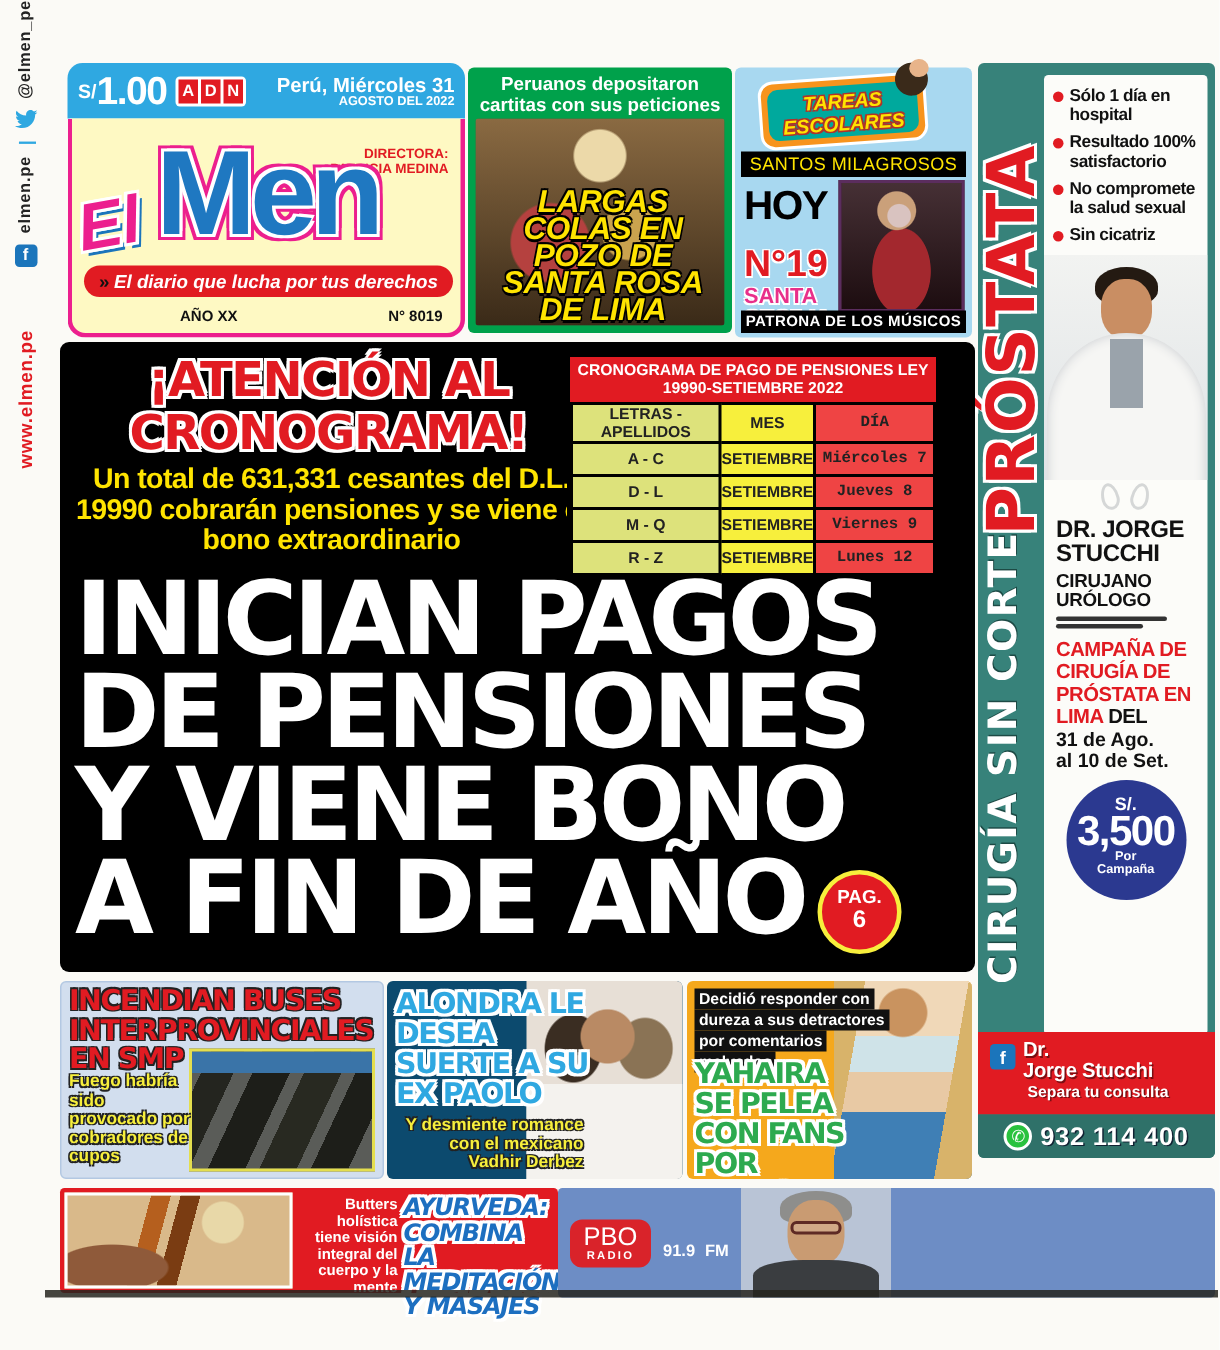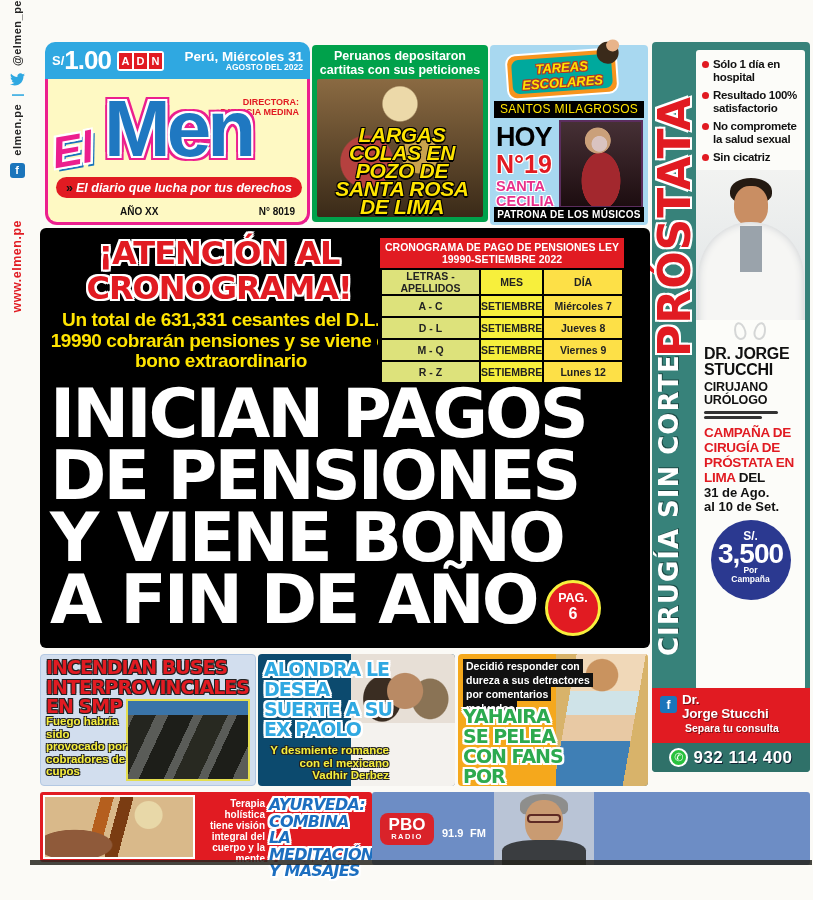--- a/index.html
+++ b/index.html
@@ -2,21 +2,21 @@
 <html><head>
 <meta charset="utf-8">
 <style>
   * { margin:0; padding:0; box-sizing:border-box; }
   body { background:#ffffff; font-family:"Liberation Sans", sans-serif; }
   .page { position:relative; width:813px; height:900px; background:#fbfaf6; overflow:hidden; }
   .abs { position:absolute; }
 
   
   .ow { text-shadow:-2px -2px 0 #fff,2px -2px 0 #fff,-2px 2px 0 #fff,2px 2px 0 #fff,0 -2px 0 #fff,0 2px 0 #fff,-2px 0 0 #fff,2px 0 0 #fff; }
-  .ow1 { text-shadow:-1px -1px 0 #fff,1px -1px 0 #fff,-1px 1px 0 #fff,1px 1px 0 #fff; }
+  .ow1 { text-shadow:-1px -1px 0 #fff,1px -1px 0 #fff,-1px 1px 0 #fff,1px 1px 0 #fff;margin-top:12px; }
   .ob { text-shadow:-1px -1px 0 #000,1px -1px 0 #000,-1px 1px 0 #000,1px 1px 0 #000,0 2px 0 #000; }
   .ok { text-shadow:-1px -1px 0 #222,1px -1px 0 #222,-1px 1px 0 #222,1px 1px 0 #222; }
 
   
   .social { left:0; top:225; width:34px; height:450px; display:flex; flex-direction:column; align-items:center; gap:7px; }
   .vtext { writing-mode:vertical-rl; transform:rotate(180deg); font-weight:bold; font-size:11px; color:#222; letter-spacing:.5px; }
   .social .web { color:#e11b22; font-size:12.5px; font-weight:bold; }
   .fb-sq { width:15px; height:15px; background:#1b75bb; border-radius:3px; color:#fff; font-size:11px; font-weight:bold; display:flex; align-items:center; justify-content:center; }
   .sep { color:#2fa8e1; font-size:12px; }
 
@@ -106,21 +106,21 @@
   .pag .l1 { font-size:12.5px; font-weight:900; line-height:13px; }
   .pag .l2 { font-size:16px; font-weight:900; line-height:17px; }
 
   
   .sched { position:absolute; left:338px; top:8px; width:248px; border:2px solid #000; }
   .sched-title { background:#e11b22; color:#fff; font-size:10.5px; font-weight:900; text-align:center; line-height:12px; padding:3px 4px; }
   .sched table { width:100%; border-collapse:collapse; }
   .sched th, .sched td { border:2px solid #000; font-size:10.5px; font-weight:900; text-align:center; height:22px; color:#222; }
   .c0 { background:#dde27b; width:41%; }
   .c1 { background:#f7ef3c; width:26%; }
-  .c2 { background:#fde047; width:33%; font-weight:bold; }
+  .c2 { background:#ef4444; width:33%; font-weight:bold;font-family:Liberation Mono, monospace; }
 
   
   .brow { top:654px; height:132px; border-radius:4px; overflow:hidden; }
   .buses { left:40px; width:216px; background:#d2deee; border:1px solid #b3c8e2; }
   .buses-title { position:absolute; left:5px; top:3px; font-size:19px; font-weight:900; font-family:"DejaVu Sans", sans-serif; color:#e11b22; line-height:19.5px; letter-spacing:-1px; }
   .buses-photo { position:absolute; right:5px; top:44px; width:124px; height:82px; border:2px solid #e4de4e; background-color:#5a5c58; background-image:linear-gradient(#3a74a8 0 18%, transparent 18%), linear-gradient(115deg, transparent 0 8%, #24251f 8% 22%, transparent 22% 30%, #1d1e19 30% 46%, transparent 46% 52%, #282921 52% 68%, transparent 68% 74%, #1d1e19 74% 90%, transparent 90%); }
   .buses-sub { position:absolute; left:5px; top:60px; width:82px; font-size:11.5px; font-weight:900; color:#f7ef3c; line-height:12.5px; }
   .alondra { left:258px; width:197px; background:#0c4a6e; }
   .alondra-photo { position:absolute; right:0; top:0; width:104px; height:132px; background-color:#e7dfd6; background-image:radial-gradient(circle at 52% 28%, #b98a64 0 16%, transparent 17%), radial-gradient(ellipse at 30% 34%, #3a2d22 0 18%, transparent 19%), radial-gradient(ellipse at 76% 34%, #8a7355 0 16%, transparent 17%), linear-gradient(transparent 0 52%, #f4f2ee 52%); }
   .alondra-title { position:absolute; left:6px; top:5px; width:128px; font-size:19px; font-weight:900; font-family:"DejaVu Sans", sans-serif; color:#2fa8e1; line-height:20px; letter-spacing:-1px; }
@@ -131,21 +131,21 @@
   .yahaira-kicker span { background:#111; padding:1px 3px; -webkit-box-decoration-break:clone; box-decoration-break:clone; }
   .yahaira-title { position:absolute; left:5px; top:52px; width:112px; font-size:19px; font-weight:900; font-family:"DejaVu Sans", sans-serif; color:#2daa4f; line-height:20px; letter-spacing:-1px; }
 
   
   .ayur { left:40px; top:792px; width:332px; height:70px; background:#e11b22; border-radius:3px; display:flex; padding:3px; gap:4px; }
   .ayur-photo { flex:0 0 152px; border:2px solid #fff; background-color:#d9b98a; background-image:radial-gradient(ellipse at 20% 80%, #8f5a3a 0 22%, transparent 23%), linear-gradient(105deg, transparent 0 34%, #b55f1e 34% 42%, transparent 42% 46%, #7a3c12 46% 54%, transparent 54%), radial-gradient(circle at 70% 30%, #e8d8a8 0 12%, transparent 13%); }
   .ayur-kicker { flex:0 0 66px; color:#fff; font-size:10px; font-weight:900; text-align:right; line-height:11px; padding-top:3px; }
   .ayur-title { flex:1; color:#1d6fc0; font-size:16px; font-weight:900; font-style:italic; font-family:"DejaVu Sans", sans-serif; line-height:16.5px; letter-spacing:-.8px; padding-top:2px; }
   .pbo { left:372px; top:792px; width:438px; height:73px; background:#6d8dc5; border-radius:3px; display:flex; align-items:center; padding:0 8px; gap:8px; overflow:hidden; }
   .pbo-logo { flex:0 0 54px; background:#d9232a; border-radius:8px; padding:4px 0; text-align:center; color:#fff; }
-  .pbo-logo .p1 { font-size:17px; font-weight:700; line-height:16px; }
+  .pbo-logo .p1 { font-size:17px; font-weight:400; line-height:16px; }
   .pbo-logo .p2 { font-size:7.5px; font-weight:900; letter-spacing:1.5px; line-height:8px; }
   .pbo-freq { color:#fff; font-size:27px; font-weight:500; letter-spacing:-1px; }
   .pbo-freq span { font-size:11px; font-weight:bold; letter-spacing:0; }
   .pbo-photo { position:relative; flex:0 0 100px; height:73px; background:#b9c4d6; overflow:hidden; }
   .ph-hair { position:absolute; left:26px; top:2px; width:48px; height:22px; background:#8e8e8c; border-radius:50% 50% 30% 30%; }
   .ph-face { position:absolute; left:31px; top:8px; width:38px; height:44px; background:#c99b72; border-radius:45%; }
   .ph-glasses { position:absolute; left:33px; top:22px; width:34px; height:9px; border:2px solid #5e2a24; border-radius:4px; background:rgba(255,255,255,.15); }
   .ph-jacket { position:absolute; left:8px; top:48px; width:84px; height:26px; background:#3a3d40; border-radius:40% 40% 0 0; }
   .pbo-right { text-align:center; flex:1; }
   .pbo-show { color:#fff; font-size:16.5px; font-weight:bold; margin-bottom:3px; }
@@ -353,21 +353,21 @@
   </div>
 
   <div class="abs brow yahaira">
     <div class="yahaira-photo"></div>
     <div class="yahaira-kicker"><span>Decidió responder con dureza a sus detractores por comentarios malvados</span></div>
     <div class="yahaira-title ow">YAHAIRA SE PELEA CON FANS POR REDES</div>
   </div>
 
   <div class="abs ayur">
     <div class="ayur-photo"></div>
-    <div class="ayur-kicker">Terapia holística tiene visión integral del cuerpo y la mente</div>
+    <div class="ayur-kicker">Butters holística tiene visión integral del cuerpo y la mente</div>
     <div class="ayur-title ow">AYURVEDA: COMBINA LA MEDITACIÓN Y MASAJES</div>
   </div>
 
   <div class="abs pbo">
     <div class="pbo-logo">
       <div class="p1">PBO</div>
       <div class="p2">RADIO</div>
     </div>
     <div class="pbo-freq">
       <span>91.9</span>

